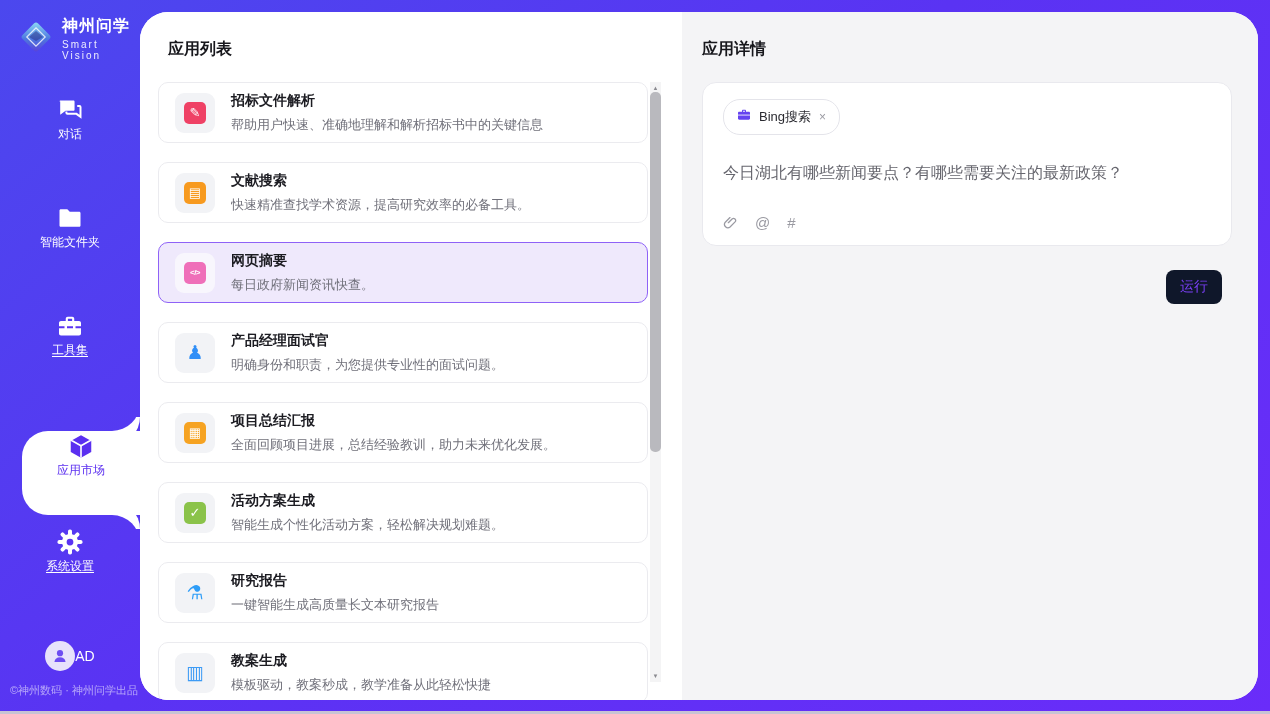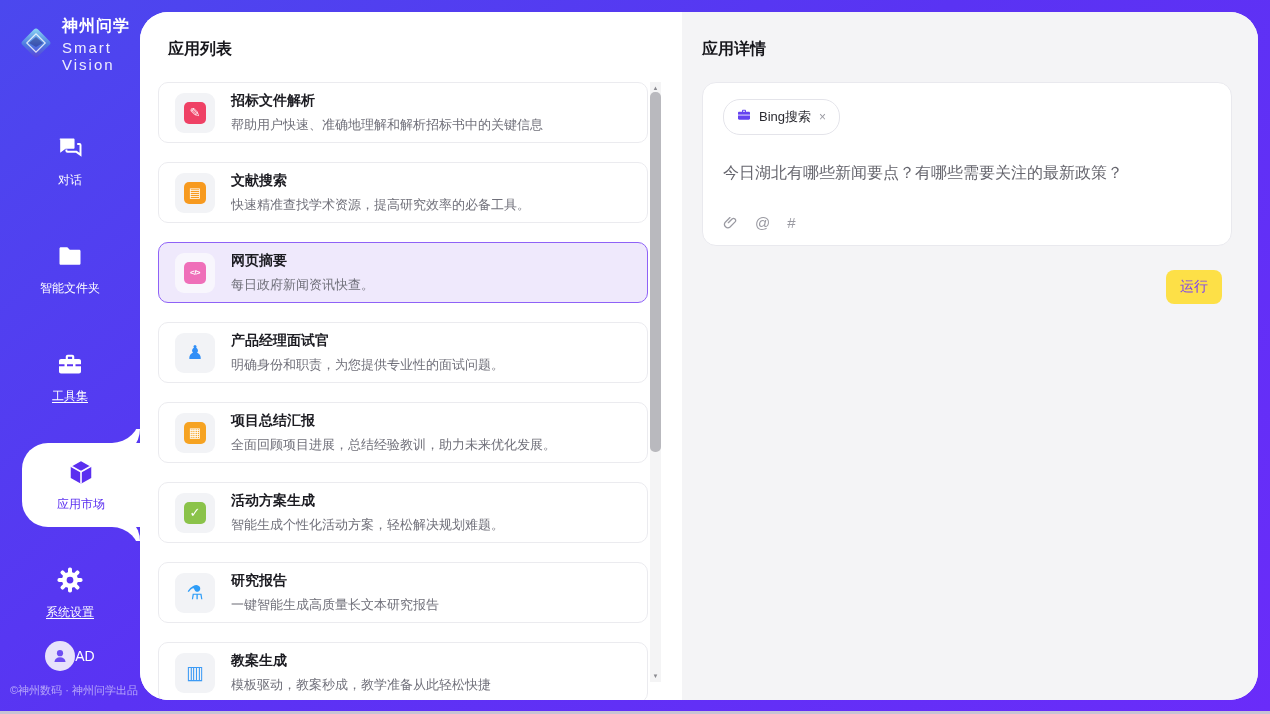--- a/index.html
+++ b/index.html
@@ -7,24 +7,24 @@
     font-family:"Liberation Sans","DejaVu Sans",sans-serif; }
   .frame { position:absolute; inset:0;
     background:linear-gradient(140deg,#4b48ee 0%,#5a33f3 45%,#6a2cf9 100%); }
   .frame-bottom-edge { position:absolute; left:0; right:0; bottom:0; height:3px;
     background:#c7c3d4; }
 
   
   .sidebar { position:absolute; left:0; top:0; width:140px; height:711px; color:#fff; }
   .logo { display:flex; align-items:center; gap:8px; padding:16px 0 0 18px;justify-content:flex-end; }
   .logo-text-name { font-size:16px; font-weight:bold; letter-spacing:1px; }
-  .logo-text-sub { font-size:15px; letter-spacing:2px; opacity:.9; margin-top:2px; }
+  .logo-text-sub { font-size:10px; letter-spacing:2px; opacity:.9; margin-top:2px; }
   .nav { margin-top:34px; }
   .nav-item { height:108px; display:flex; flex-direction:column; align-items:center;
-    justify-content:center; gap:9px; color:#fff; cursor:pointer; position:relative; }
+    justify-content:flex-start; gap:1px; color:#fff; cursor:pointer; position:relative; }
   .nav-item .nav-icon { width:30px; height:30px; display:flex; align-items:center; justify-content:center; }
   .nav-label { font-size:12px; }
   .nav-label.u { text-decoration:underline; text-underline-offset:2px; }
   .nav-item.active { background:#fff; margin:12px 0 12px 22px; height:84px;
     border-radius:26px 0 0 26px; color:#5b2ff0; }
   .nav-item.active::before { content:""; position:absolute; right:0; top:-28px;
     width:28px; height:28px; border-bottom-right-radius:28px;
     box-shadow:0 14px 0 0 #fff; }
   .nav-item.active::after { content:""; position:absolute; right:0; bottom:-28px;
     width:28px; height:28px; border-top-right-radius:28px;
@@ -78,21 +78,21 @@
     background:#fff; border:1px solid #e9e9ee; border-radius:14px;
     padding:16px 20px 14px 20px; display:flex; flex-direction:column; }
   .chip { display:inline-flex; align-items:center; gap:7px; border:1px solid #e4e4ea;
     border-radius:17px; padding:7px 12px; background:#fff; width:max-content; cursor:pointer; }
   .chip-label { font-size:13px; color:#2a2a30; }
   .chip-close { font-size:12px; color:#9a9aa2; cursor:pointer; padding:0 1px; }
   .query-text { margin-top:28px; font-size:16px; color:#66666e; cursor:text; }
   .card-toolbar { margin-top:auto; display:flex; align-items:center; gap:17px; }
   .tool-ic { color:#9a9aa2; font-size:15px; display:flex; align-items:center; cursor:pointer; }
   .run-row { position:absolute; top:258px; right:36px; }
-  .run-btn { background:#fde047; color:#7a3ff6; font-size:14px; border:none;
+  .run-btn { background:#0f172a; color:#7a3ff6; font-size:14px; border:none;
     border-radius:8px; padding:8px 14px; cursor:pointer; font-family:Liberation Sans, sans-serif; }
 </style>
 </head>
 <body>
 
 <div class="frame"></div>
 
 <div class="sidebar">
   <div class="logo">
     <span>

